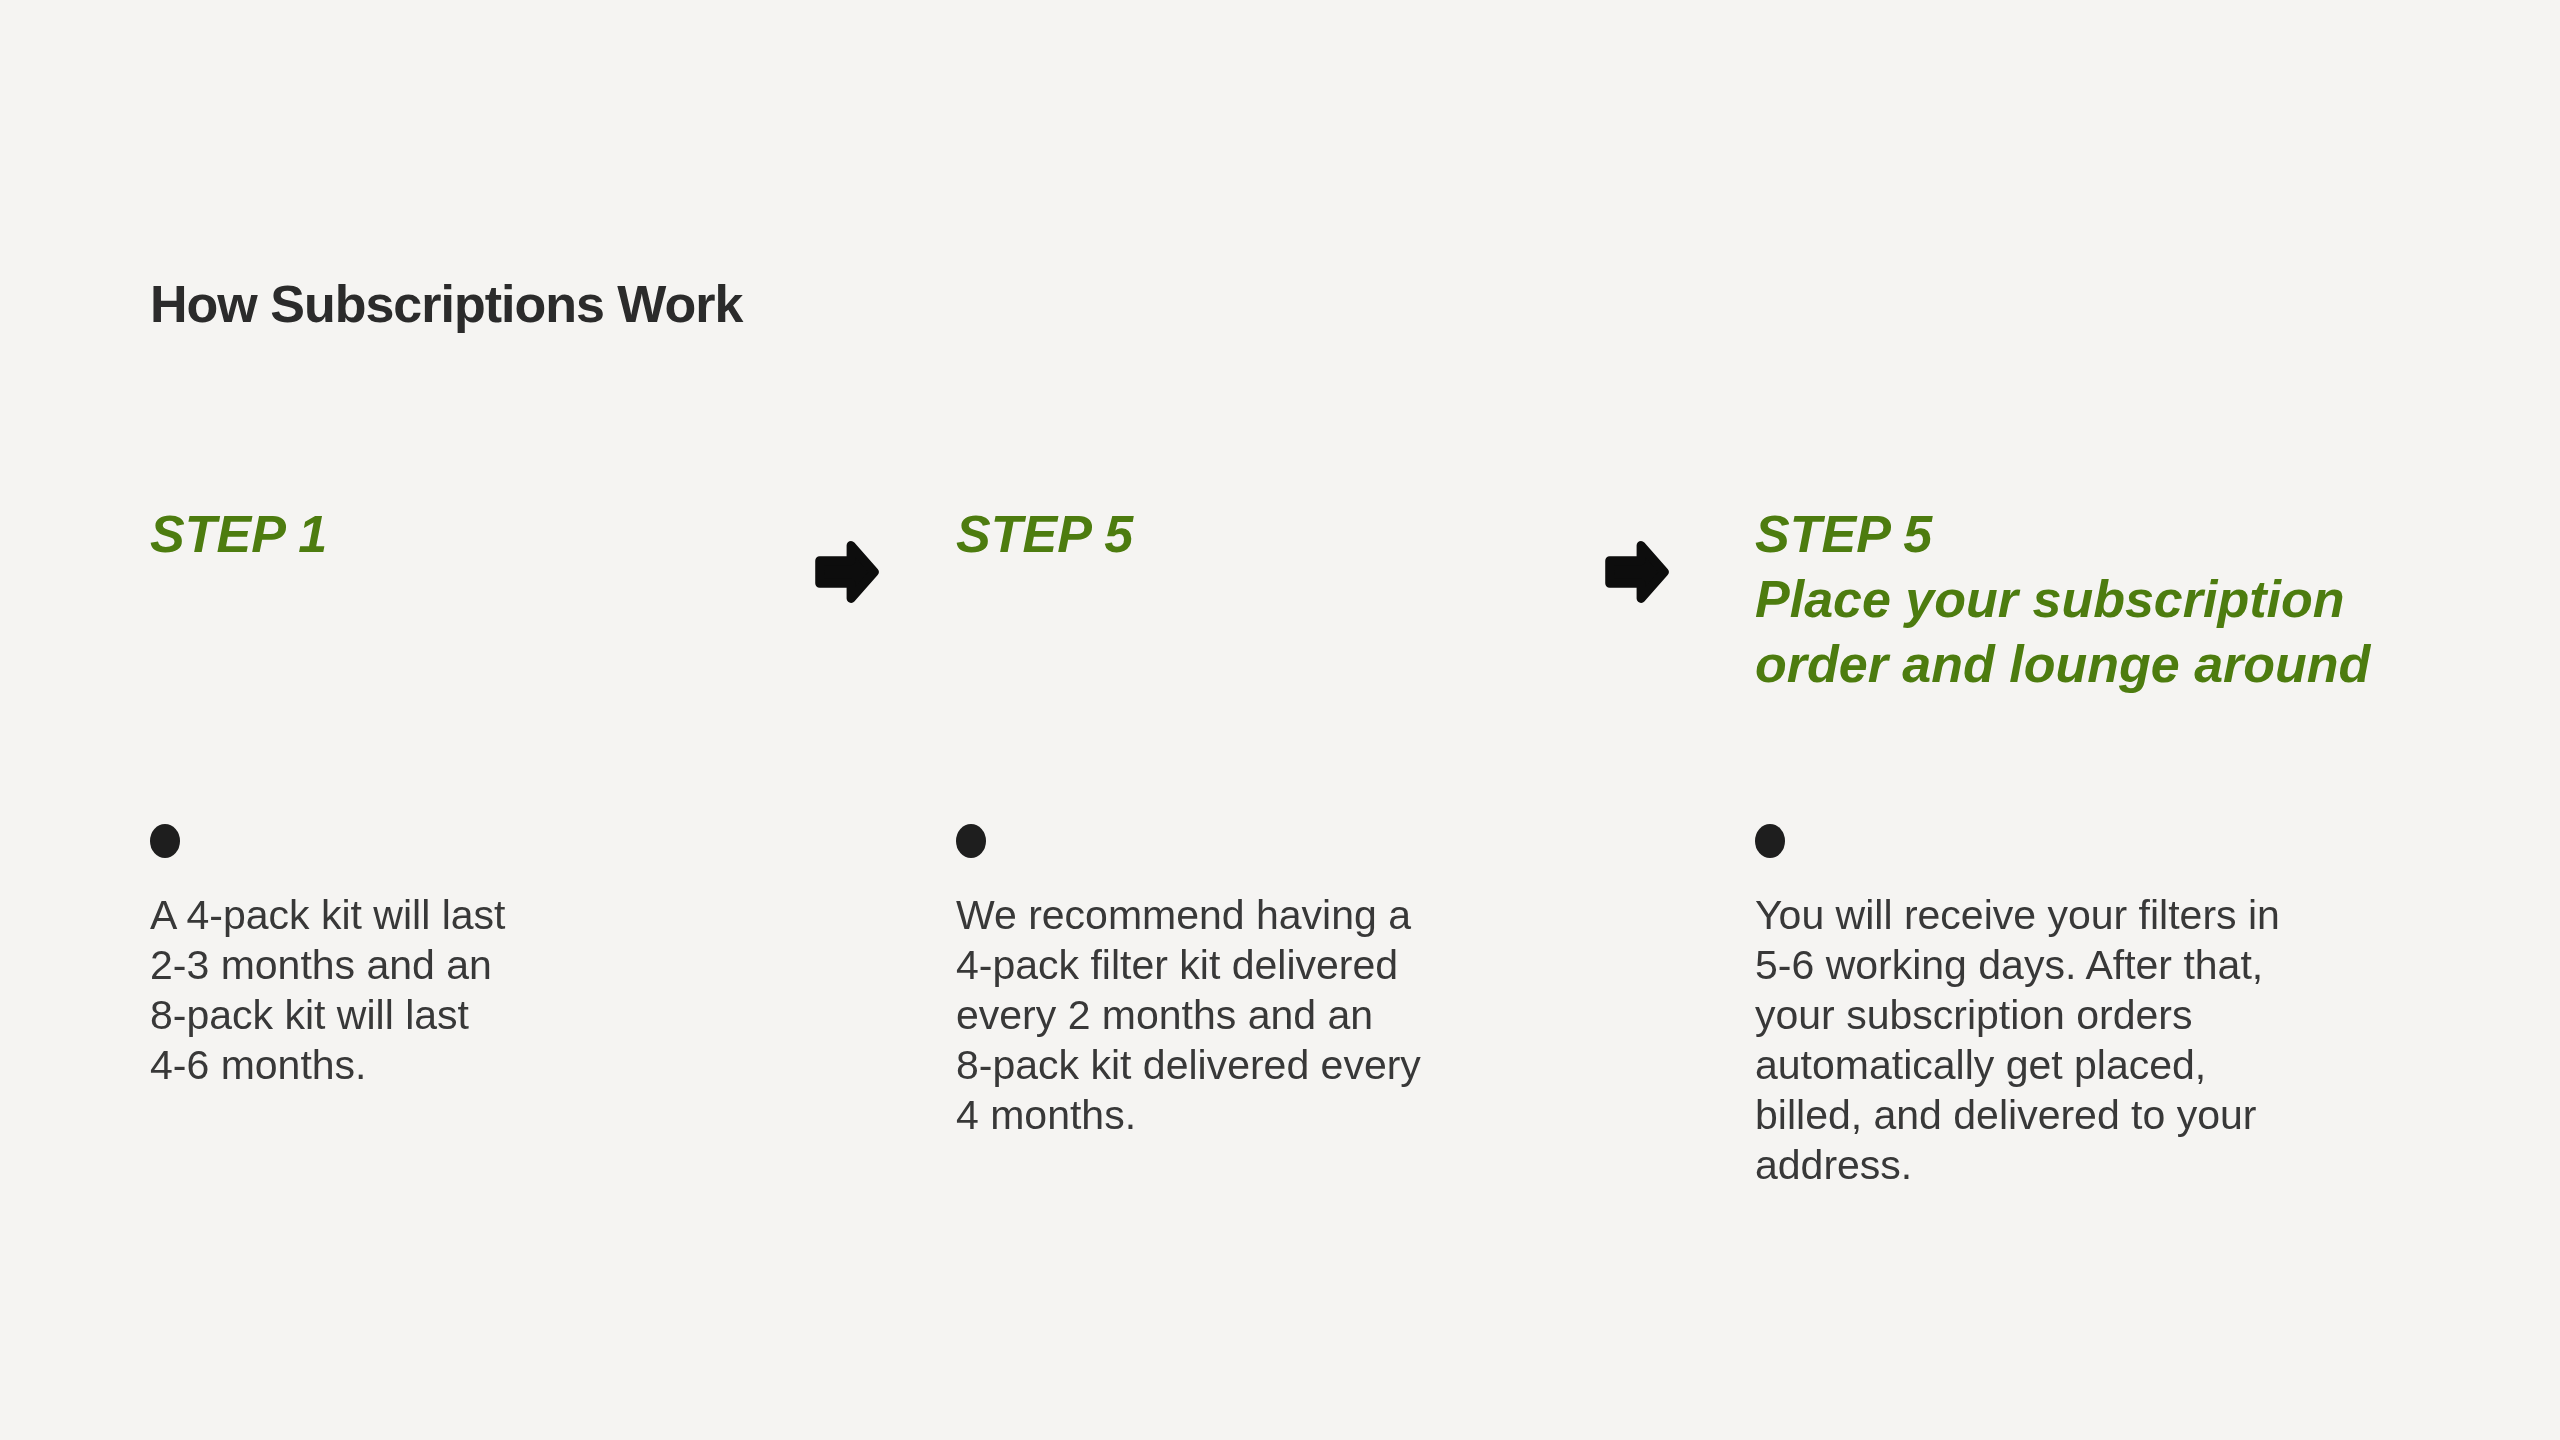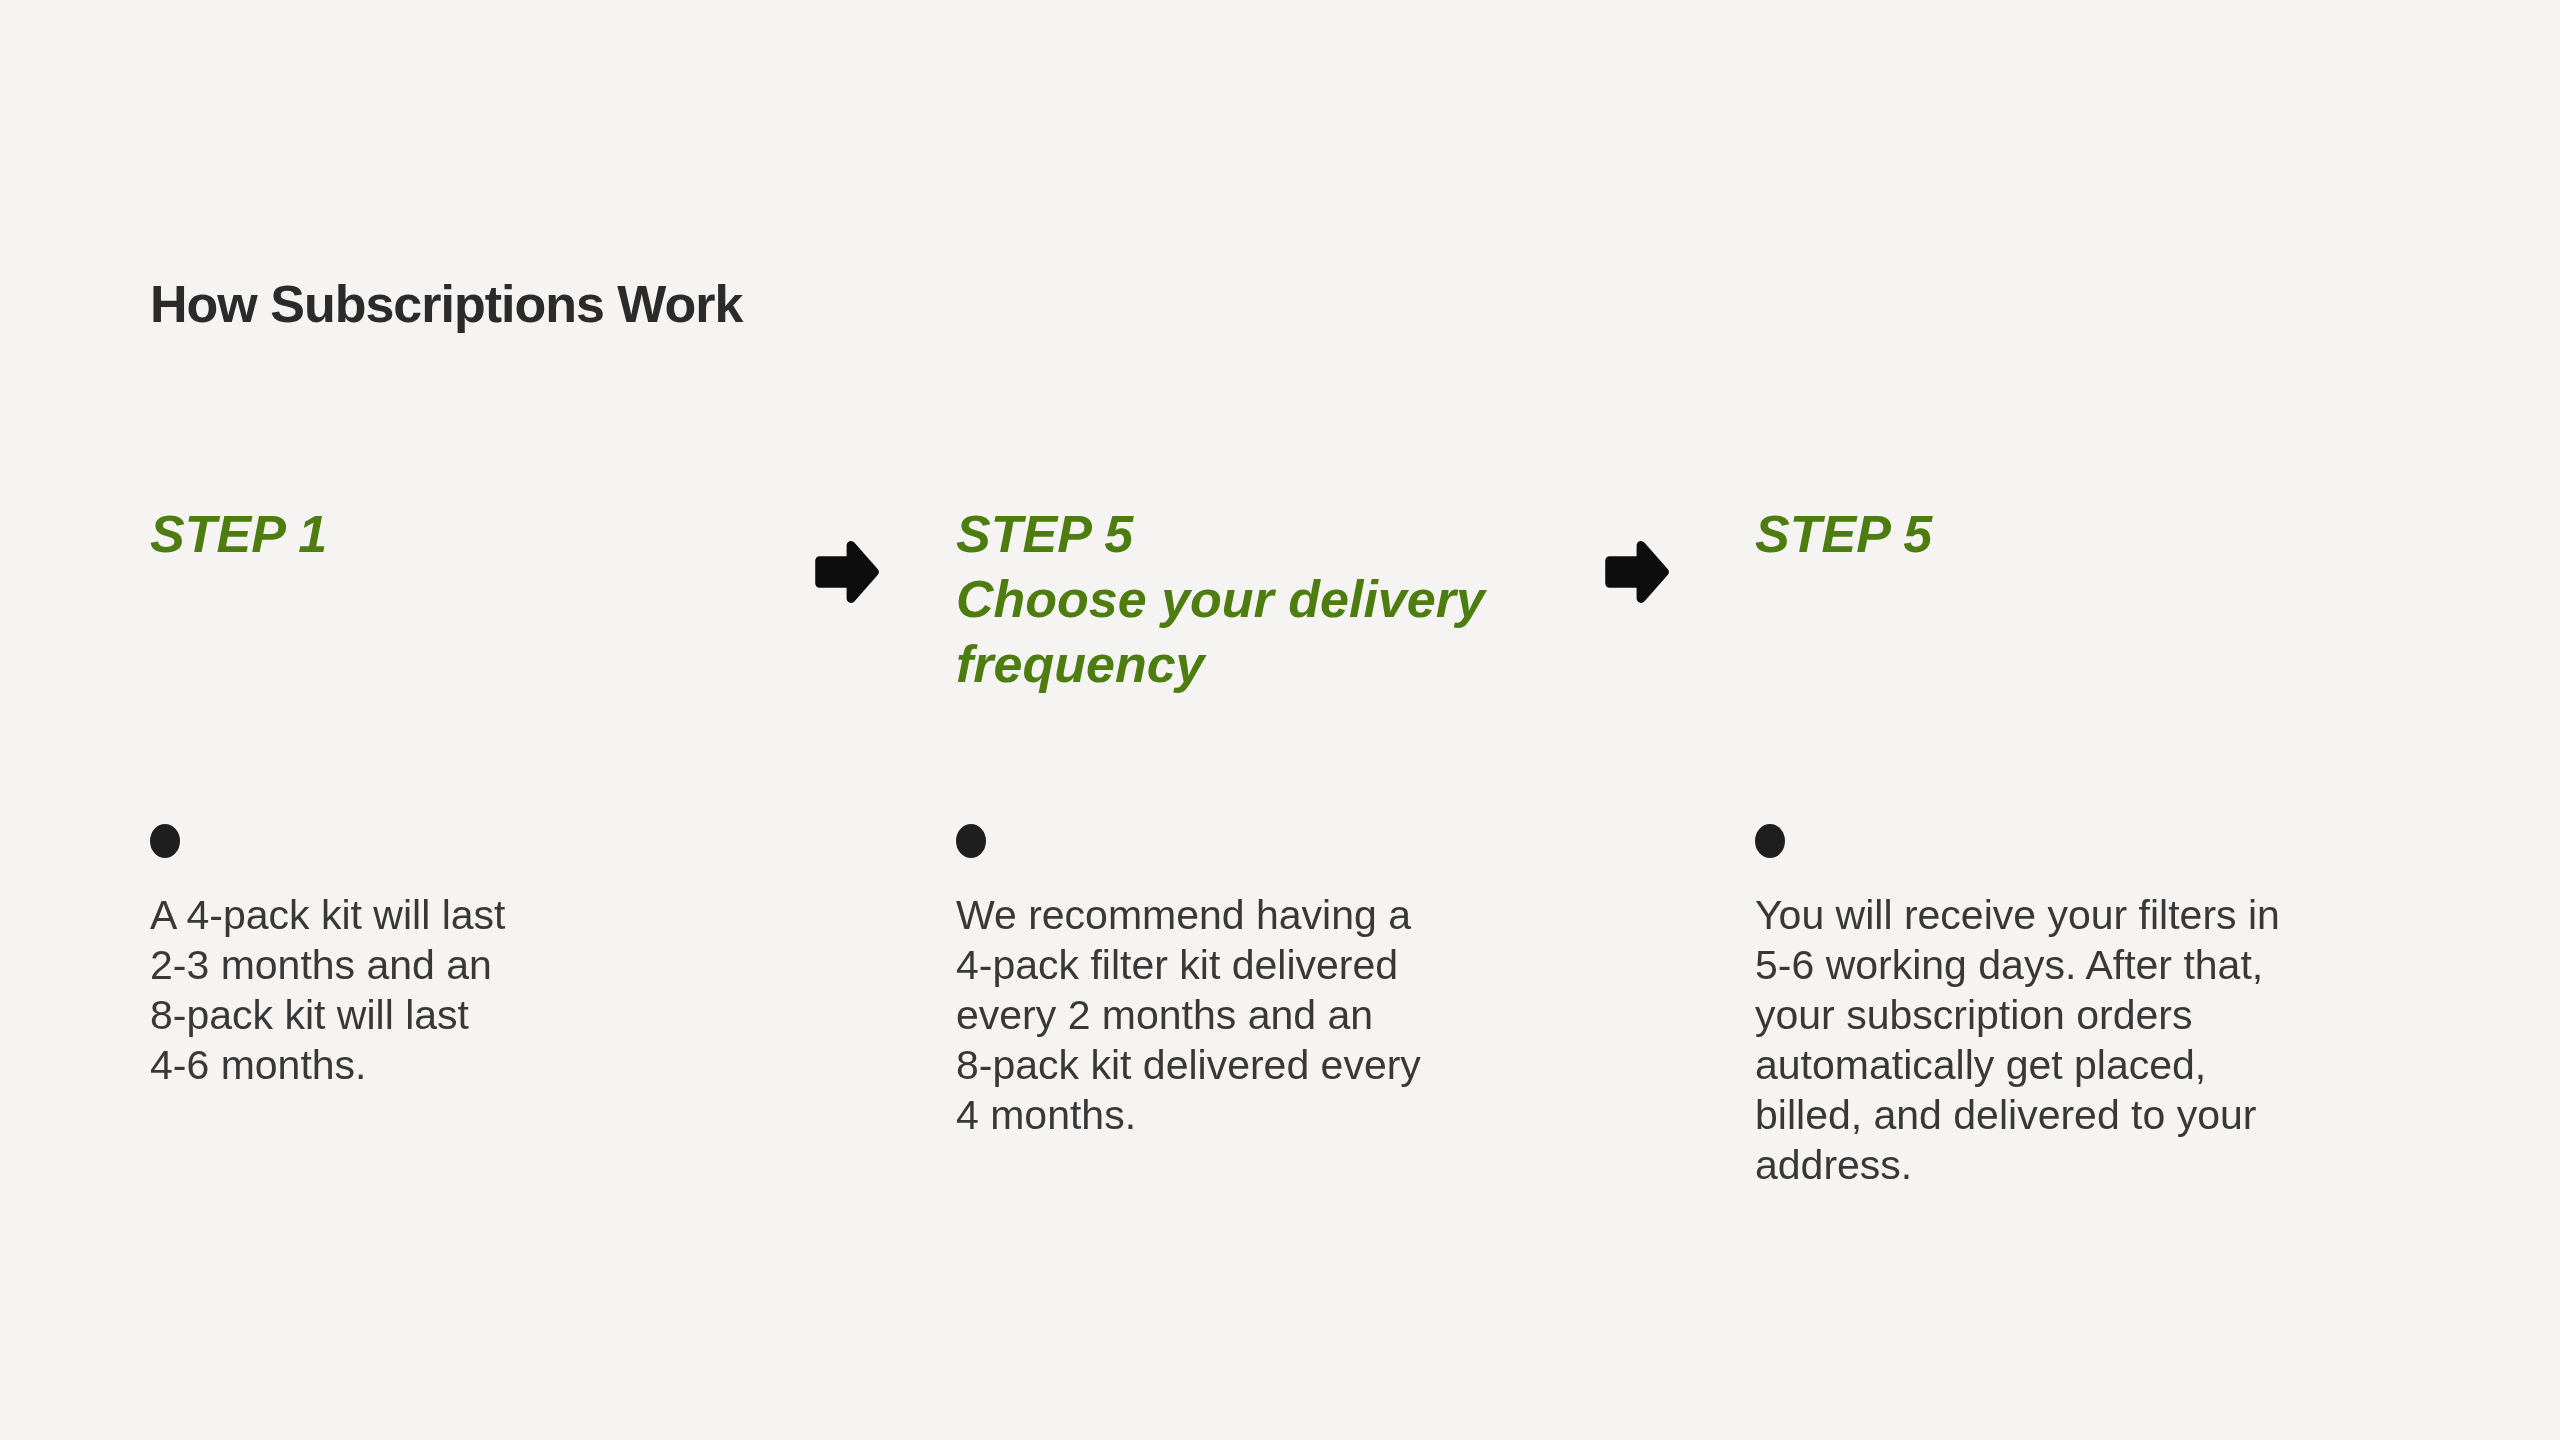--- a/index.html
+++ b/index.html
@@ -81,38 +81,38 @@
 4-6 months.</div>
 </div>
 
 <div class="arrow-icon arrow-1">
   <svg viewBox="-6 -6 92 92" xmlns="http://www.w3.org/2000/svg">
     <path d="M6 26 H45 V7 L74 40 L45 73 V54 H6 Z" fill="#0d0d0d" stroke="#0d0d0d" stroke-width="11" stroke-linejoin="round"></path>
   </svg>
 </div>
 
 <div class="step-col col-2">
-  <div class="step-heading"><span>STEP 5</span><br><span>Choose your delivery
-frequency</span></div>
+  <div class="step-heading"><span>STEP 5</span><br></div>
   <div class="step-bullet"></div>
   <div class="step-body">We recommend having a
 4-pack filter kit delivered
 every 2 months and an
 8-pack kit delivered every
 4 months.</div>
 </div>
 
 <div class="arrow-icon arrow-2">
   <svg viewBox="-6 -6 92 92" xmlns="http://www.w3.org/2000/svg">
     <path d="M6 26 H45 V7 L74 40 L45 73 V54 H6 Z" fill="#0d0d0d" stroke="#0d0d0d" stroke-width="11" stroke-linejoin="round"></path>
   </svg>
 </div>
 
 <div class="step-col col-3">
-  <div class="step-heading"><span>STEP 5</span><br></div>
+  <div class="step-heading"><span>STEP 5</span><br><span>Place your subscription
+order and lounge around</span></div>
   <div class="step-bullet"></div>
   <div class="step-body">You will receive your filters in
 5-6 working days.  After that,
 your subscription orders
 automatically get placed,
 billed, and delivered to your
 address.</div>
 </div>
 
 </body></html>

